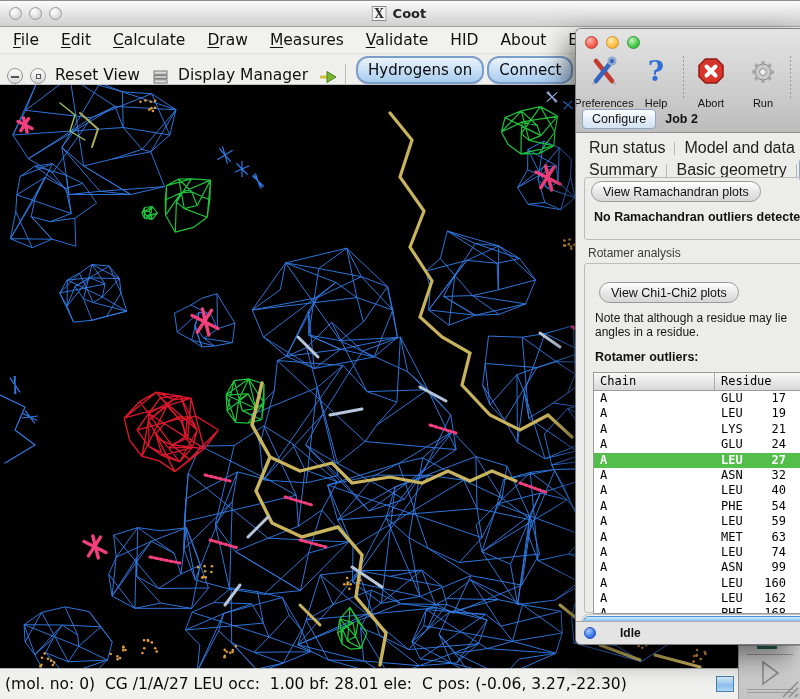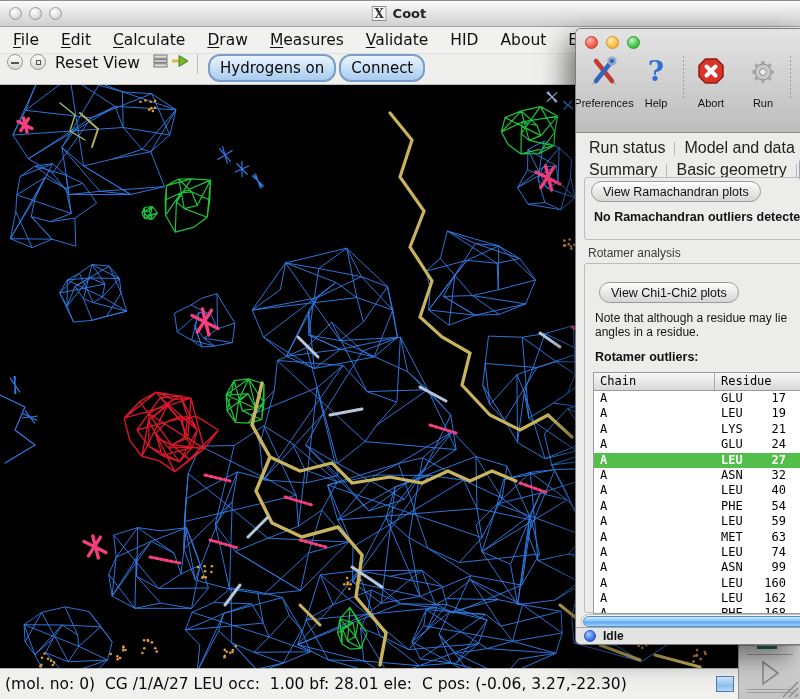--- a/index.html
+++ b/index.html
@@ -15,21 +15,21 @@
   .tl{width:13px;height:13px;border-radius:50%;border:1px solid #9a9a9a;box-sizing:border-box;
       background:radial-gradient(circle at 35% 30%,#ffffff,#dedede 60%,#bfbfbf)}
   .title{position:absolute;left:50%;top:0;height:100%;transform:translateX(-52%);
          display:flex;align-items:center;gap:6px;font-size:13px;font-weight:bold;color:#222}
   .menubar{left:0;top:27px;width:800px;height:27px;background:#f1f1ef;display:flex;
            align-items:center;padding-left:2px;border-bottom:1px solid #e0e0de;box-sizing:border-box}
   .menu-item{padding:0 11px;font-size:15.5px;color:#111;white-space:nowrap}
   .menu-item .u{text-decoration:underline;text-underline-offset:2px}
   .maintoolbar{left:0;top:54px;width:800px;height:31px;background:#efefed;
                border-bottom:1px solid #c2c2c2;box-sizing:border-box;
-               display:flex;align-items:flex-start;white-space:nowrap}
+               display:flex;align-items:flex-end;white-space:nowrap}
   .roundbtn{width:16px;height:16px;border-radius:50%;border:1px solid #979797;box-sizing:border-box;
             background:linear-gradient(#fdfdfd,#d8d8d8);margin-left:7px;position:relative}
   .roundbtn .g1{position:absolute;left:3px;top:6.5px;width:8px;height:2px;background:#555}
   .roundbtn .g2{position:absolute;left:4.5px;top:4.5px;width:5px;height:5px;border:1.5px solid #555;box-sizing:border-box}
   .tblabel{font-size:15.5px;color:#111;margin:0 9px}
   .dmicon{margin-left:4px}
   .vline{width:1px;height:20px;background:#bdbdbd;margin:0 7px}
   .pill{height:24px;border:2px solid #7b9dc9;border-radius:12px;box-sizing:border-box;
         background:linear-gradient(#eaf4fd,#bcd8f3 70%,#a9ccee);padding:12px 10px;font-size:15px;
         display:flex;align-items:center;color:#0a0a0a;margin-left:3px}
@@ -96,23 +96,23 @@
   .th1{width:121px;border-right:1px solid #aaa}
   .trow{display:flex;height:15.4px;line-height:15.4px}
   .trow.sel{color:#fff;font-weight:bold}
   .tc1{width:121px;padding-left:6px;box-sizing:border-box}
   .tc2{padding-left:6px;white-space:pre}
   .hscroll{position:absolute;left:5px;top:585px;width:300px;height:15px;background:#f4f4f4;
            border:1px solid #c0c0c0;border-radius:8px;box-sizing:border-box}
   .hthumb{position:absolute;left:1px;top:1px;right:1px;bottom:1px;border-radius:7px;
           border:1px solid #4a90d9;box-sizing:border-box;
           background:linear-gradient(#d4ebfd,#8ec6f8 40%,#5ea9ee 55%,#9fd0f8)}
-  .dlg-status{position:absolute;left:0;bottom:0;right:0;height:17px;background:#e4e4e4;
+  .dlg-status{position:absolute;left:0;bottom:0;right:0;height:23px;background:#e4e4e4;
               border-top:1px solid #a8a8a8;box-sizing:border-box;display:flex;align-items:center;
-              padding-left:8px;gap:7px;font-size:12px;font-weight:bold;color:#111}
+              padding-left:8px;gap:24px;font-size:12px;font-weight:bold;color:#111}
   .idle-dot{width:12px;height:12px;border-radius:50%;border:1px solid #2b50c0;box-sizing:border-box;
             background:radial-gradient(circle at 35% 30%,#a5ccff,#3f78e8 60%,#1b3fb0)}
 </style>
 </head>
 <body>
 
 <div class="abs titlebar">
   <div class="lights">
     <div class="tl"></div>
     <div class="tl"></div>
@@ -145,20 +145,21 @@
     </div>
   <div class="roundbtn">
       <div class="g2"></div>
     </div>
   <span class="tblabel">Reset View</span>
   <svg class="dmicon" width="16" height="14">
     <rect x="1" y="1" width="13" height="3.2" fill="#dedede" stroke="#777" stroke-width="1"></rect>
     <rect x="1" y="5.4" width="13" height="3.2" fill="#c9c9c9" stroke="#777" stroke-width="1"></rect>
     <rect x="1" y="9.8" width="13" height="3.2" fill="#dedede" stroke="#777" stroke-width="1"></rect>
   </svg>
+  <span class="tblabel">Display Manager</span>
   <svg width="21" height="14">
     <path d="M3,7 h8" stroke="#d2c23c" stroke-width="3"></path>
     <polygon points="10,1.5 19,7 10,12.5" fill="#76b82a" stroke="#4e7d1d"></polygon>
   </svg>
   <div class="vline"></div>
   <div class="pill">Hydrogens on</div>
   <div class="pill">Connect</div>
 </div>
 
 <div class="abs viewport">
@@ -370,20 +371,24 @@
               <path d="M26,16L21,16M22.8,23.8L19.2,20.2M15,27L15,22M7.2,23.8L10.8,20.2M4,16L9,16M7.2,8.2L10.8,11.8M15,5L15,10M22.8,8.2L19.2,11.8" stroke="#ababab" stroke-width="3.6"></path>
               <circle cx="15" cy="16" r="8" fill="#c9c9c9" stroke="#8b8b8b"></circle>
               <circle cx="15" cy="16" r="3.4" fill="#ececec" stroke="#8b8b8b"></circle>
             </svg>
           </div>
           <div class="tlab">Run</div>
         </div>
         <div class="tsep"></div>
         <div class="tbtn"></div>
       </div>
+    <div class="tabs-row" id="tabs1">
+        <div class="tab">Configure</div>
+        <div class="tab sel">Job 2</div>
+      </div>
   </div>
 
   <div class="dlg-content">
     <div class="tabs-row" id="tabs2">
         <div class="tab">Run status</div>
         <div class="vsep"></div>
         <div class="tab">Model and data</div>
         <div class="vsep"></div>
         <div class="tab sel">MolProbit</div>
       </div>

